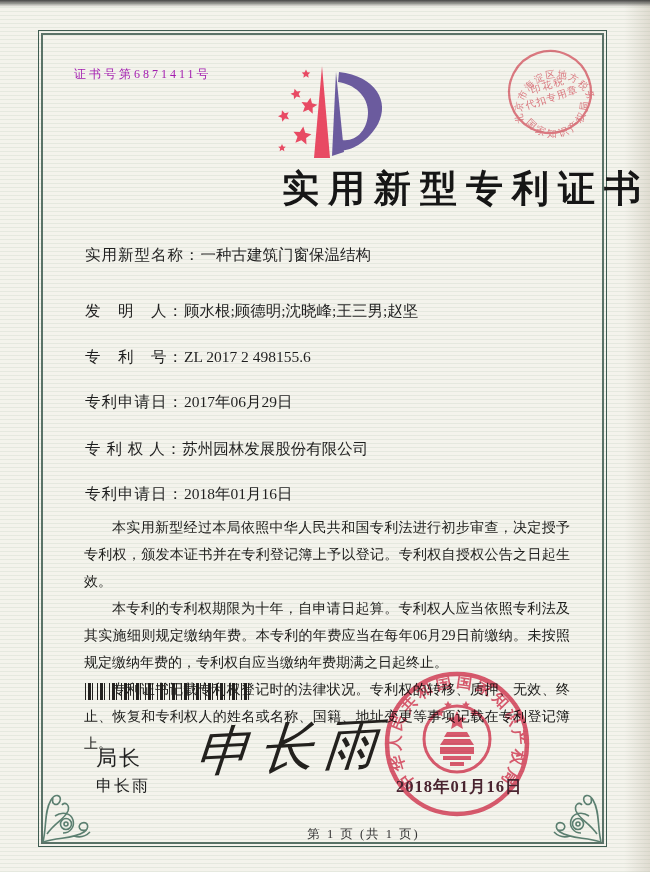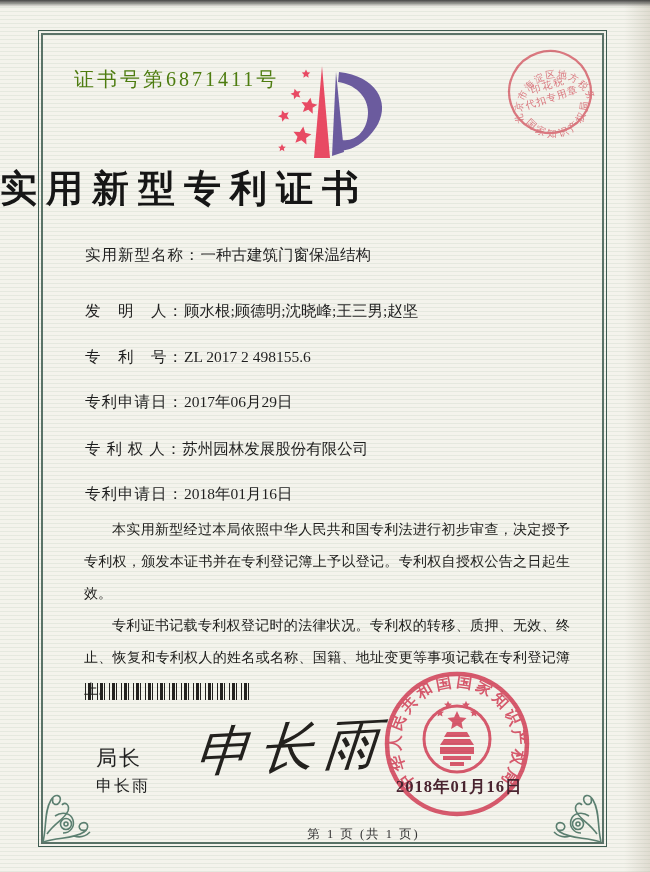--- a/index.html
+++ b/index.html
@@ -12,30 +12,30 @@
     font-family:"Liberation Serif","DejaVu Serif",serif;color:var(--ink);
     background:
       linear-gradient(180deg,rgba(40,40,40,.85) 0,rgba(40,40,40,0) 7px),
       linear-gradient(270deg,rgba(170,160,140,.28) 0,rgba(170,160,140,0) 26px),
       repeating-linear-gradient(0deg,rgba(175,195,175,.22) 0 1px,rgba(0,0,0,0) 1px 4px),
       #f4f3ec;
   }
   .frame{position:absolute;left:38px;top:30px;width:567px;height:815px;
     border:1px solid var(--border-green);}
   .frame .inner{position:absolute;inset:2px;border:2px solid var(--border-green);opacity:.85;}
-  .cert-no{position:absolute;left:74px;top:66px;font-size:20px;letter-spacing:3px;color:#4d7c0f;}
+  .cert-no{position:absolute;left:74px;top:66px;font-size:12px;letter-spacing:3px;color:#a21caf;}
   .logo{position:absolute;left:262px;top:60px;width:140px;height:102px;}
-  .title{position:absolute;left:0;top:164px;width:650px;text-align:left;
+  .title{position:absolute;left:0;top:164px;width:650px;text-align:right;
     font-size:37px;font-weight:bold;letter-spacing:9px;color:#161616;}
   .fields{position:absolute;left:85px;top:0;width:480px;font-size:15.5px;}
   .frow{position:absolute;left:0;white-space:nowrap;}
   .frow .lab{letter-spacing:1px;margin-top:13px;}
   .r0{top:245px}.r1{top:301px}.r2{top:347px}.r3{top:392px}.r4{top:439px}.r5{top:484px}
   .body-text{position:absolute;left:84px;top:514px;width:486px;font-size:14px;
-    line-height:32px;text-align:justify;color:#20201e;}
+    line-height:27px;text-align:justify;color:#20201e;}
   .body-text p{margin:0;text-indent:2em;}
   .barcode{position:absolute;left:85px;top:683px;width:166px;height:17px;
     background:repeating-linear-gradient(90deg,#23211f 0 1.5px,rgba(0,0,0,0) 1.5px 3px,
       #23211f 3px 6px,rgba(0,0,0,0) 6px 7.5px,#23211f 7.5px 8.5px,rgba(0,0,0,0) 8.5px 12px);}
   .sig-title{position:absolute;left:96px;top:744px;font-size:21px;letter-spacing:2px;}
   .sig-name{position:absolute;left:96px;top:776px;font-size:16px;letter-spacing:2px;}
   .autograph{position:absolute;left:196px;top:712px;font-size:54px;font-style:italic;
     transform:rotate(-3deg) skewX(-8deg);letter-spacing:10px;color:#23211e;white-space:nowrap;}
   .seal{position:absolute;left:382px;top:669px;width:150px;height:150px;
     color:var(--seal-red);mix-blend-mode:multiply;opacity:.92;}
@@ -81,20 +81,21 @@
   <div class="frow r0"><span class="lab">实用新型名称：</span><span>一种古建筑门窗保温结构</span></div>
   <div class="frow r1"><span class="lab">发　明　人：</span><span>顾水根;顾德明;沈晓峰;王三男;赵坚</span></div>
   <div class="frow r2"><span class="lab">专　利　号：</span><span>ZL 2017 2 498155.6</span></div>
   <div class="frow r3"><span class="lab">专利申请日：</span><span>2017年06月29日</span></div>
   <div class="frow r4"><span class="lab">专 利 权 人：</span><span>苏州园林发展股份有限公司</span></div>
   <div class="frow r5"><span class="lab">专利申请日：</span><span>2018年01月16日</span></div>
 </div>
 
 <div class="body-text">
   <p>本实用新型经过本局依照中华人民共和国专利法进行初步审查，决定授予专利权，颁发本证书并在专利登记簿上予以登记。专利权自授权公告之日起生效。</p>
+  <p>本专利的专利权期限为十年，自申请日起算。专利权人应当依照专利法及其实施细则规定缴纳年费。本专利的年费应当在每年06月29日前缴纳。未按照规定缴纳年费的，专利权自应当缴纳年费期满之日起终止。</p>
   <p>专利证书记载专利权登记时的法律状况。专利权的转移、质押、无效、终止、恢复和专利权人的姓名或名称、国籍、地址变更等事项记载在专利登记簿上。</p>
 </div>
 
 <div class="barcode"></div>
 
 <div class="sig-title">局长</div>
 <div class="sig-name">申长雨</div>
 <div class="autograph">申长雨</div>
 
 <svg class="seal" viewBox="0 0 150 150">

